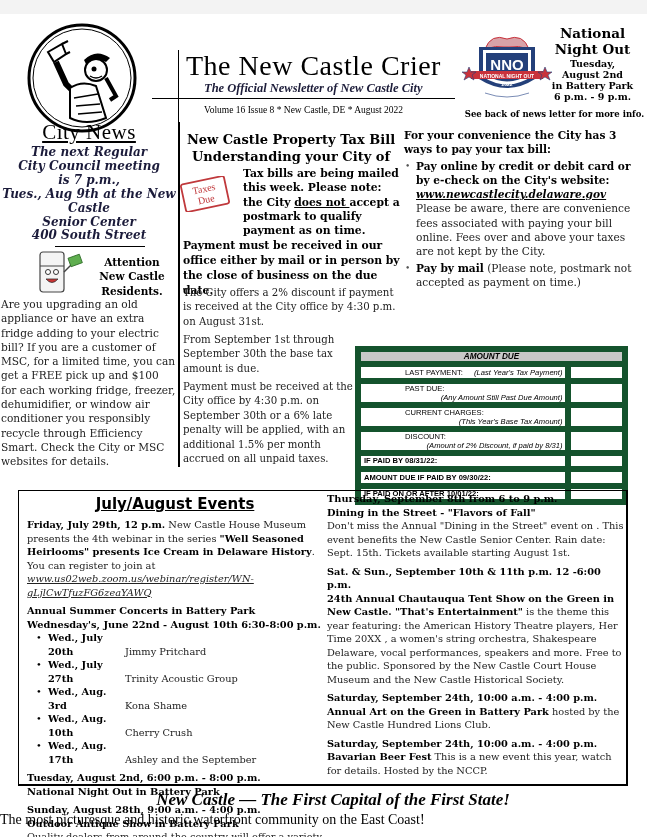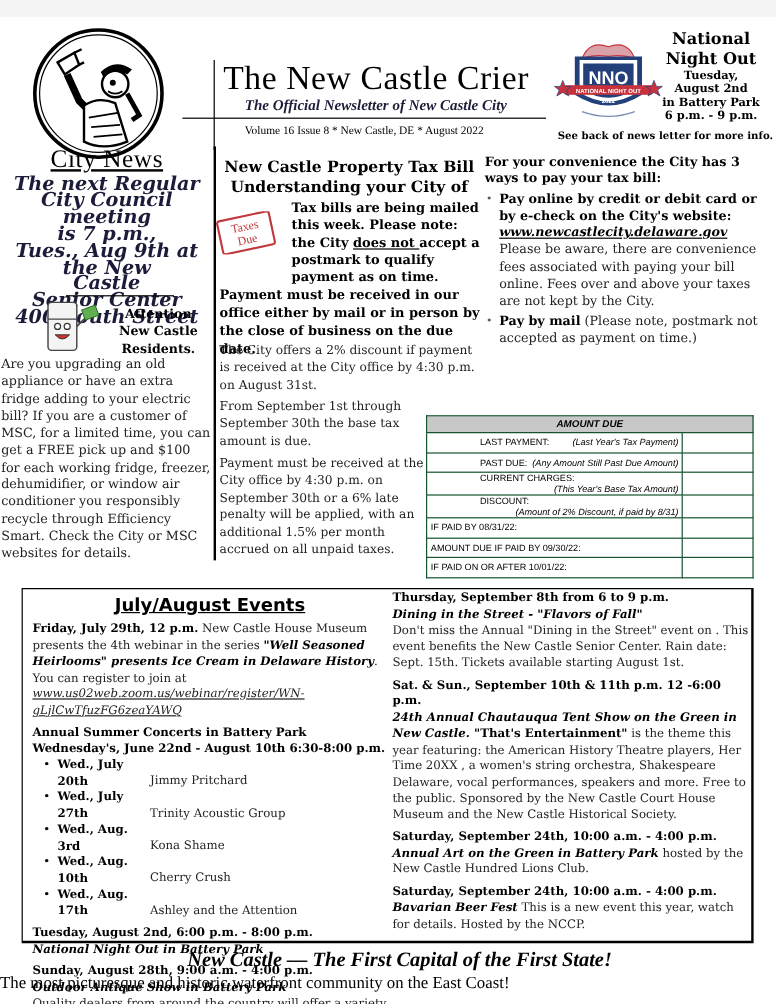--- a/index.html
+++ b/index.html
@@ -22,21 +22,21 @@
 
   
   #nno-logo { left: 461px; top: 27px; width: 92px; height: 78px; }
   #nno-box { left: 540px; top: 26px; width: 105px; text-align: center; font-family: "DejaVu Serif", serif; font-weight: bold; line-height: 1.18; }
   #nno-box .big { font-size: 13.5px; display:block; }
   #nno-box .sm { font-size: 9.5px; display:block; }
   #nno-more { left: 462px; top: 109px; width: 185px; text-align: center; font-weight: bold; font-size: 8.5px; font-family: "DejaVu Serif", serif; }
 
   
   #city-news-title { left: 0; top: 120px; width: 178px; text-align: center; font-family: "Liberation Serif", serif; font-size: 21px; text-decoration: underline; letter-spacing: 0.5px; }
-  #meeting { left: 0; top: 146px; width: 178px; text-align: center; font-family: "DejaVu Serif", serif; font-weight: bold; font-style: italic; font-size: 16px; line-height: 13.9px; color: #1b1b3a; }
+  #meeting { left: 0; top: 146px; width: 178px; text-align: center; font-family: "DejaVu Serif", serif; font-weight: bold; font-style: italic; font-size: 12px; line-height: 13.9px; color: #1b1b3a; }
   #meeting-rule { left: 55px; top: 246px; width: 90px; height: 1px; background: #000; }
   #fridge-icon { left: 36px; top: 250px; width: 48px; height: 44px; }
   #attention { left: 92px; top: 255px; width: 80px; text-align: center; font-weight: bold; font-size: 10.5px; line-height: 14.3px; font-family: "DejaVu Serif", serif; }
   #recycle-text { left: 0; top: 297px; width: 176px; font-size: 10.6px; line-height: 14.3px; color: #222; padding-left: 1px; font-family: "DejaVu Serif", serif; }
 
   #vrule-mid { left: 178px; top: 122px; width: 1.5px; height: 345px; background: #000; }
 
   
   #tax-title { left: 186px; top: 131px; width: 210px; text-align: center; font-weight: bold; font-size: 13px; line-height: 17px; font-family: "DejaVu Serif", serif; }
   #stamp { left: 180px; top: 176px; width: 50px; height: 36px; }
@@ -53,34 +53,34 @@
   #ways .head { font-weight: bold; color: #000; margin-bottom: 0; }
   #ways ul { list-style: none; }
   #ways li { position: relative; padding-left: 12px; margin-top: 2px; }
   #ways li::before { content: "•"; position: absolute; left: 1px; top: 0; color: #555; font-size: 9px; }
   #ways b { color: #000; }
   #ways .it { font-style: italic; }
   #ways .url { font-weight: bold; font-style: italic; text-decoration: underline; color: #000; }
 
   
   #amount-table { left: 355px; top: 346px; width: 273px; border-collapse: collapse; font-family: "Liberation Sans", sans-serif; font-size: 7.6px; }
-  #amount-table td, #amount-table th { border: 1px solid #14532d; height: 16.5px; padding: 0 3px; white-space: nowrap; }
+  #amount-table td, #amount-table th { border: 6px solid #14532d; height: 16.5px; padding: 0 3px; white-space: nowrap; }
   #amount-table th { background: #c8c8c8; font-style: italic; font-weight: bold; font-size: 8.2px; height: 14px; }
   #amount-table td.lbl { width: 214px; }
   #amount-table td.lbl .k { float: left; margin-left: 41px; }
   #amount-table td.lbl .d { float: right; font-style: italic; }
-  #amount-table td.bold { font-weight: normal; }
+  #amount-table td.bold { font-weight: bold; }
   #amount-table td.val { width: 59px; }
 
   
   #events-box { left: 18px; top: 490px; width: 610px; height: 296px; border: 1.5px solid #000; border-right-width: 2px; border-bottom-width: 2px; }
   #events-title { left: 30px; top: 495px; width: 290px; text-align: center; font-family: "DejaVu Sans", sans-serif; font-size: 15px; font-weight: bold; text-decoration: underline; }
   .ev { position: absolute; font-family: "DejaVu Serif", serif; font-size: 9.8px; line-height: 13.5px; color: #222; }
   .ev b { color: #000; }
-  .ev .bi { font-weight: bold; font-style: italic; color: #000; }
+  .ev .bi { font-weight: bold; color: #000; }
   .ev .link { font-style: italic; text-decoration: underline; }
   #ev-left { left: 27px; top: 518px; width: 298px; }
   #ev-right { left: 327px; top: 492px; width: 300px; }
   .ev .blk { margin-bottom: 5px; }
   .concert-list { list-style: none; margin: 0; }
   .concert-list li { position: relative; padding-left: 21px; }
   .concert-list li::before { content: "•"; position: absolute; left: 9px; top: 0; color: #000; }
   .concert-list .cd { display: inline-block; width: 77px; font-weight: bold; color: #000; }
 
   
@@ -263,21 +263,21 @@
     <b>Friday, July 29th, 12 p.m.</b><span> New Castle House Museum presents the 4th webinar in the series </span><span class="bi">"Well Seasoned Heirlooms" presents Ice Cream in Delaware History</span><span>. You can register to join at </span><span class="link">www.us02web.zoom.us/webinar/register/WN-gLjlCwTfuzFG6zeaYAWQ</span>
   </div>
   <div class="blk">
     <div><b>Annual Summer Concerts in Battery Park</b></div>
     <div><b>Wednesday's, June 22nd - August 10th 6:30-8:00 p.m.</b></div>
     <ul class="concert-list">
       <li><span class="cd">Wed., July 20th</span><span>Jimmy Pritchard</span></li>
       <li><span class="cd">Wed., July 27th</span><span>Trinity Acoustic Group</span></li>
       <li><span class="cd">Wed., Aug. 3rd</span><span>Kona Shame</span></li>
       <li><span class="cd">Wed., Aug. 10th</span><span>Cherry Crush</span></li>
-      <li><span class="cd">Wed., Aug. 17th</span><span>Ashley and the Attention</span></li>
+      <li><span class="cd">Wed., Aug. 17th</span><span>Ashley and the September</span></li>
     </ul>
   </div>
   <div class="blk">
     <div><b>Tuesday, August 2nd, 6:00 p.m. - 8:00 p.m.</b></div>
     <div class="bi">National Night Out  in Battery Park</div>
   </div>
   <div class="blk">
     <div><b>Sunday, August 28th, 9:00 a.m. - 4:00 p.m.</b></div>
     <div class="bi">Outdoor Antique Show in Battery Park</div>
     <div>Quality dealers from around the country will offer a variety of treasures in Battery Park.</div>

